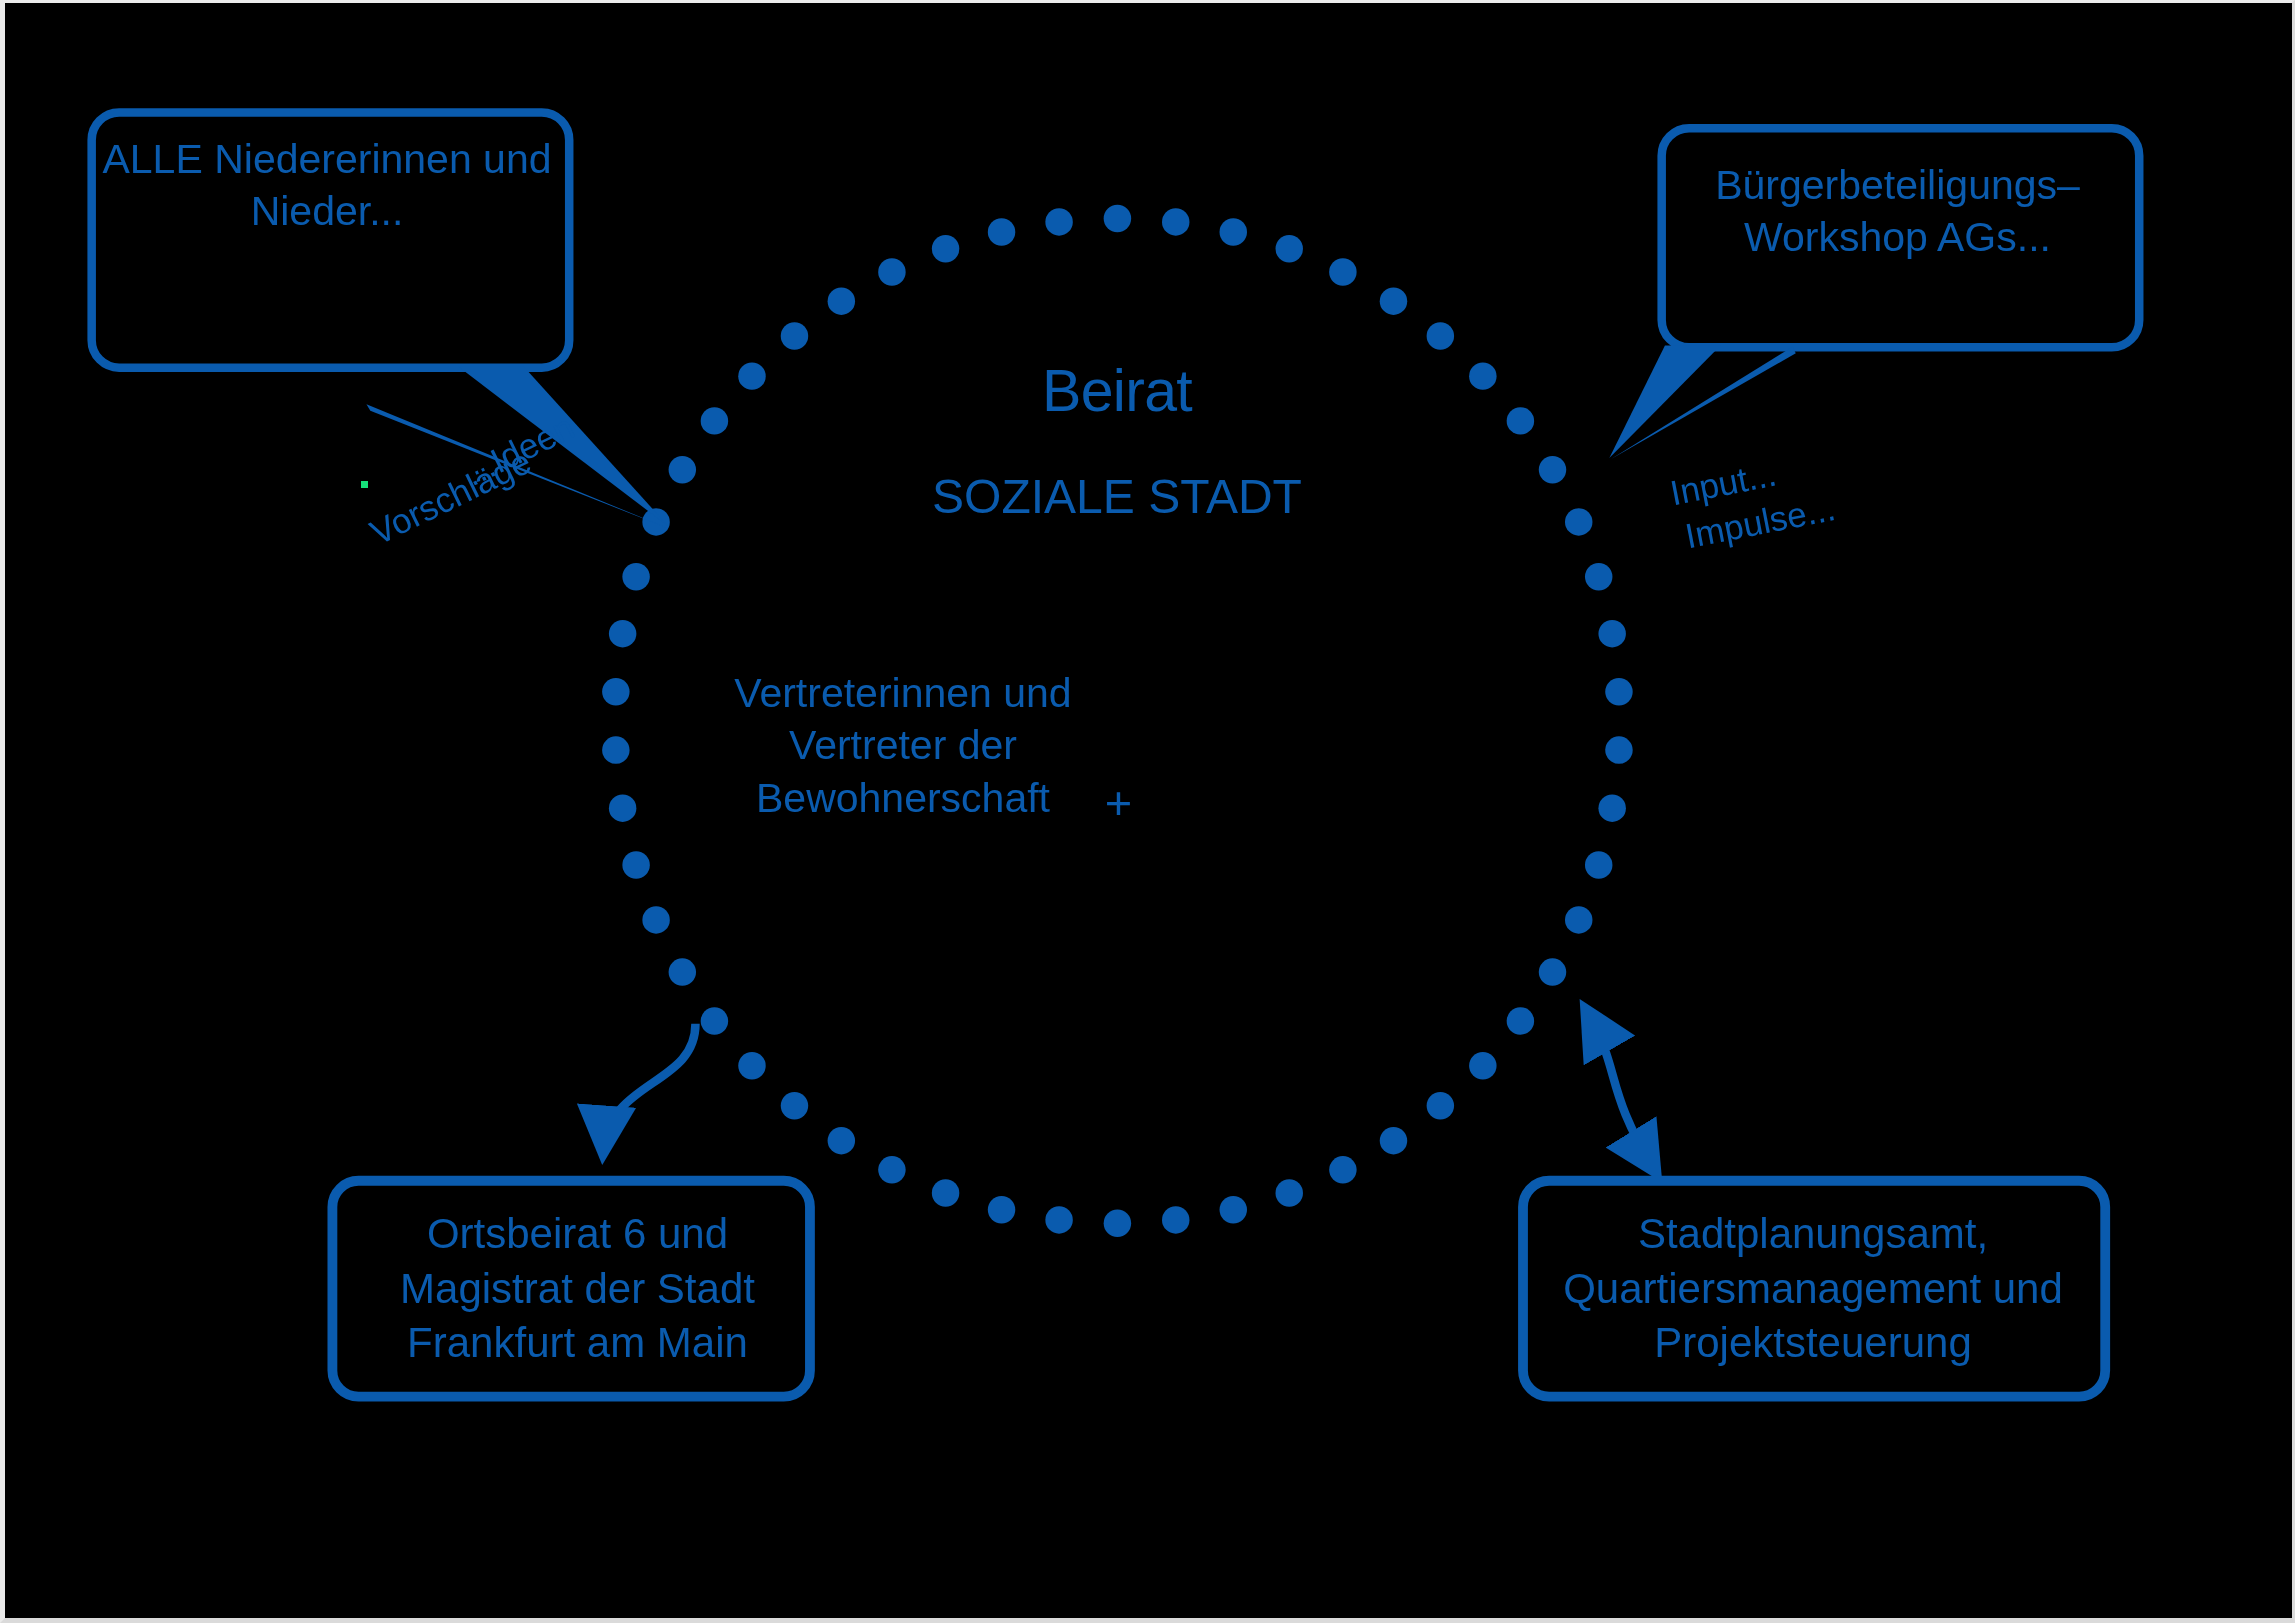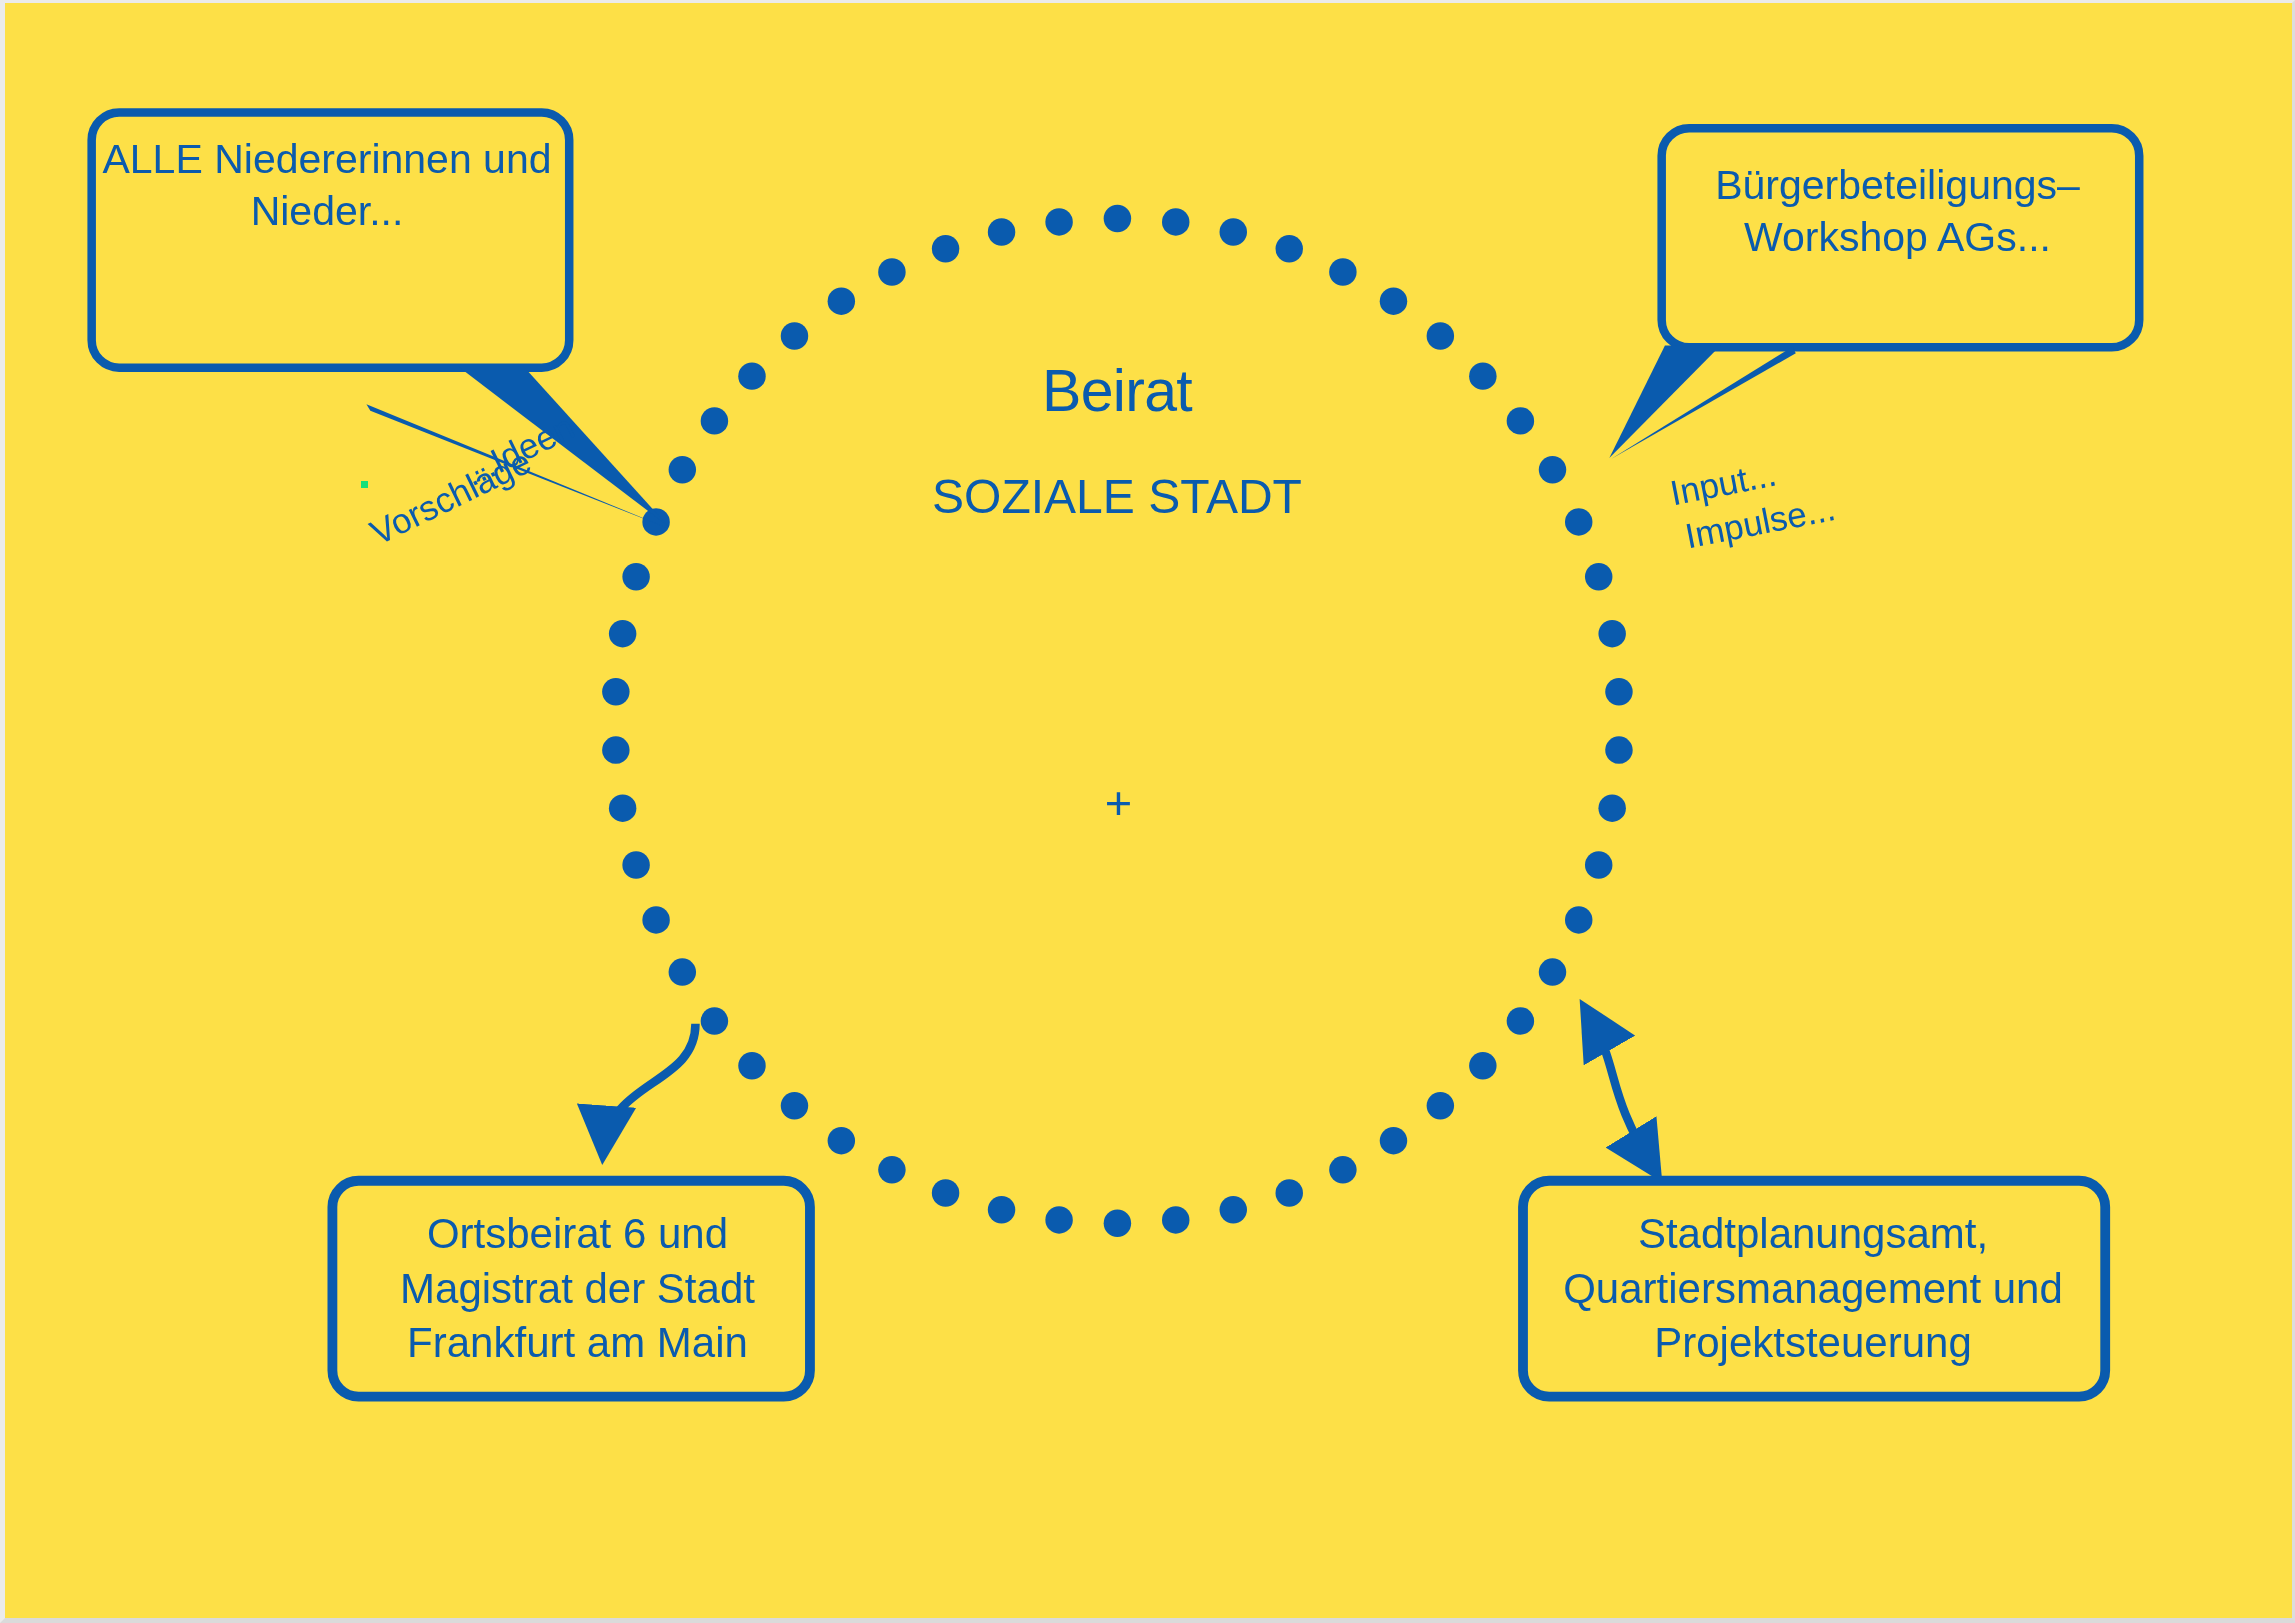--- a/index.html
+++ b/index.html
@@ -5,21 +5,21 @@
 <style>
   html, body {
     margin: 0;
     padding: 0;
     background: #ffffff;
   }
   #page {
     position: relative;
     width: 2295px;
     height: 1623px;
-    background: #fde047;
+    background: #000000;
     overflow: hidden;
     font-family: "Liberation Sans", sans-serif;
     color: #0a5bae;
   }
   
   #frame-edge {
     position: absolute;
     inset: 0;
     border-left: 5.2px solid #ebebeb;
     border-top: 3.9px solid #ebebeb;
@@ -263,20 +263,25 @@
 Niedererinnen und
 Nieder...</div>
 
   <div class="bubble-text" id="bubble-tr-text">Bürgerbeteiligungs–
 Workshop
 AGs...</div>
 
   <div id="beirat-title">Beirat</div>
   <div id="beirat-sub1">SOZIALE STADT</div>
 
+  <div id="col-left">Vertreterinnen
+und
+Vertreter
+der
+Bewohnerschaft</div>
   <div id="col-plus">+</div>
 
 
   <div class="tiny-green"></div>
   <div id="label-ideen">...Ideen</div>
   <div id="label-vorschlaege">Vorschläge</div>
   <div id="label-input">Input...</div>
   <div id="label-impulse">Impulse...</div>
 
 

